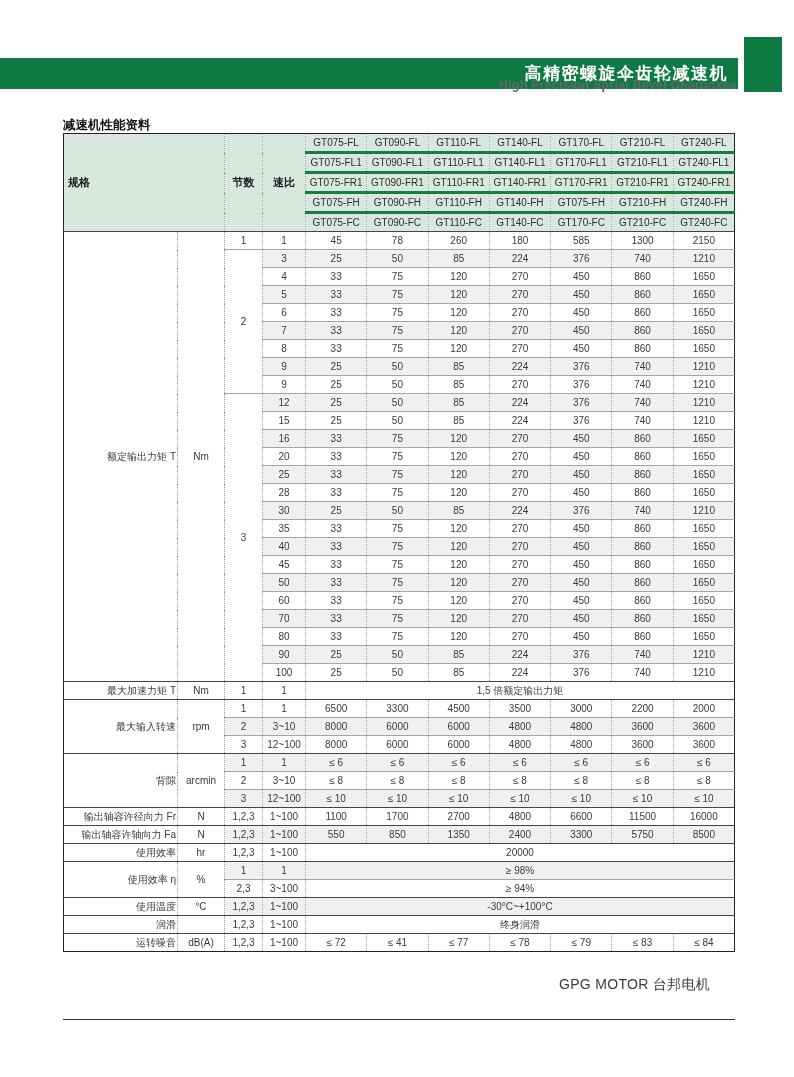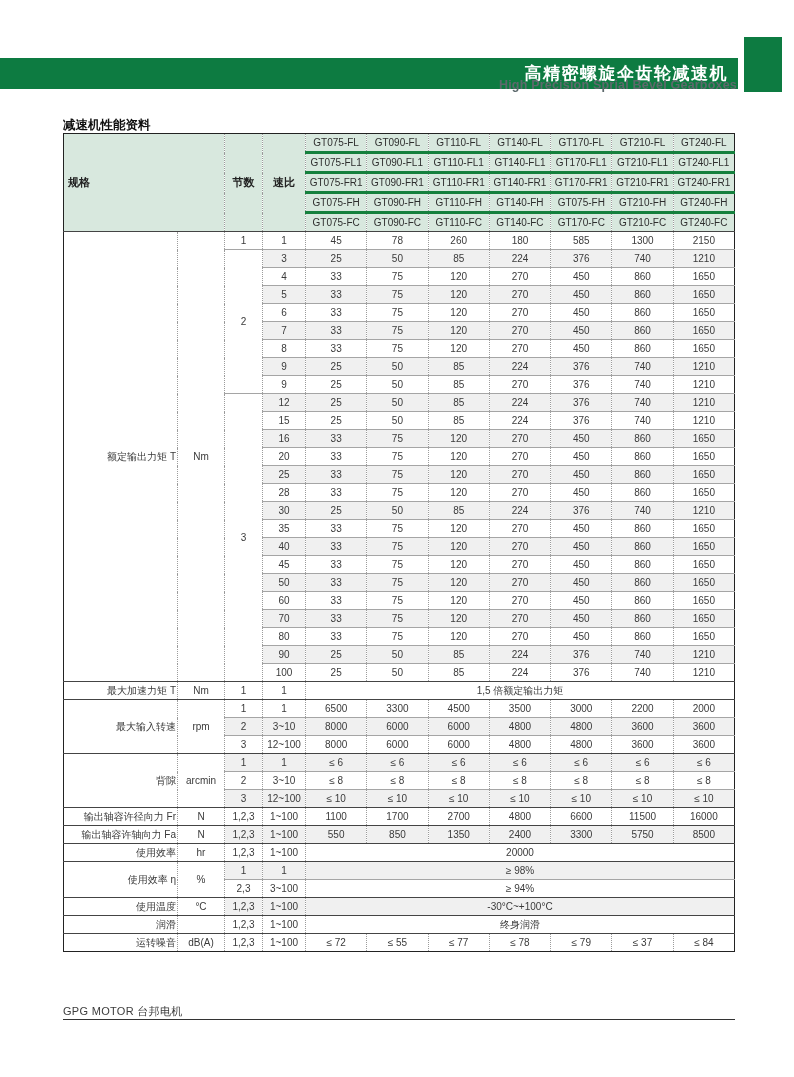--- a/index.html
+++ b/index.html
@@ -39,22 +39,22 @@
   #spec-table thead td.corner { font-size:11px; font-weight:bold; color:#222; }
   #spec-table thead tr:not(:first-child) td { border-top:3px solid #15803d; }
   #spec-table tr.sec td { border-top:1.4px solid #444444; }
   #spec-table tr.grp td, #spec-table tr.sub td { border-top:1px solid #a5a5a5; }
   #spec-table td.shade { background:#f0f0f0; }
   .footer-line {
     position:absolute; left:63px; top:1019px; width:672px; height:0;
     border-top:1.4px solid #333333;
   }
   .footer-text {
-    position:absolute; left:63px; top:1004px; width:647px; text-align:left;
-    font-size:11px; color:#3c3c3c; letter-spacing:0.3px;
+    position:absolute; left:63px; top:976px; width:647px; text-align:right;
+    font-size:14px; color:#3c3c3c; letter-spacing:0.3px;
   }
 </style>
 </head>
 <body>
 
 <div class="title-bar">
   <span>高精密螺旋伞齿轮减速机</span>
 </div>
 <div class="brand-square"></div>
 <div class="subtitle">High Precision Sprial Bevel Gearboxes</div>
@@ -515,24 +515,24 @@
         <td rowspan="1">1,2,3</td>
         <td>1~100</td>
         <td colspan="7">终身润滑</td>
       </tr>
       <tr class="sec">
         <td rowspan="1" class="lbl">运转噪音</td>
         <td rowspan="1">dB(A)</td>
         <td rowspan="1">1,2,3</td>
         <td>1~100</td>
         <td>≤ 72</td>
-        <td>≤ 55</td>
+        <td>≤ 41</td>
         <td>≤ 77</td>
         <td>≤ 78</td>
         <td>≤ 79</td>
-        <td>≤ 37</td>
+        <td>≤ 83</td>
         <td>≤ 84</td>
       </tr>
     </tbody>
 </table>
 
 <div class="footer-line"></div>
 <div class="footer-text">GPG MOTOR 台邦电机</div>
 
 </body></html>

